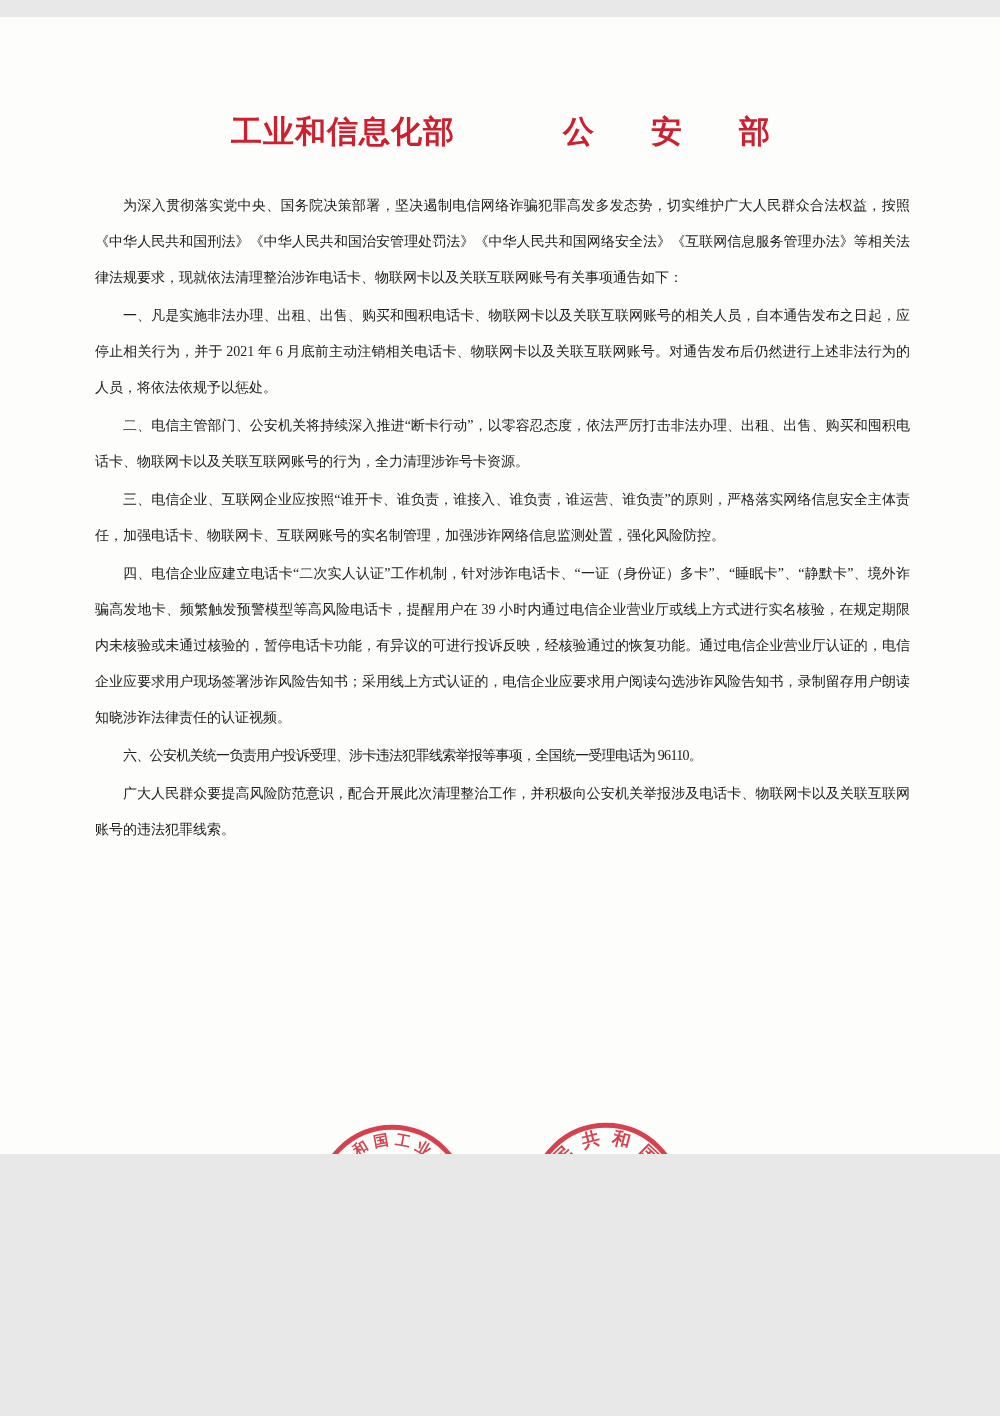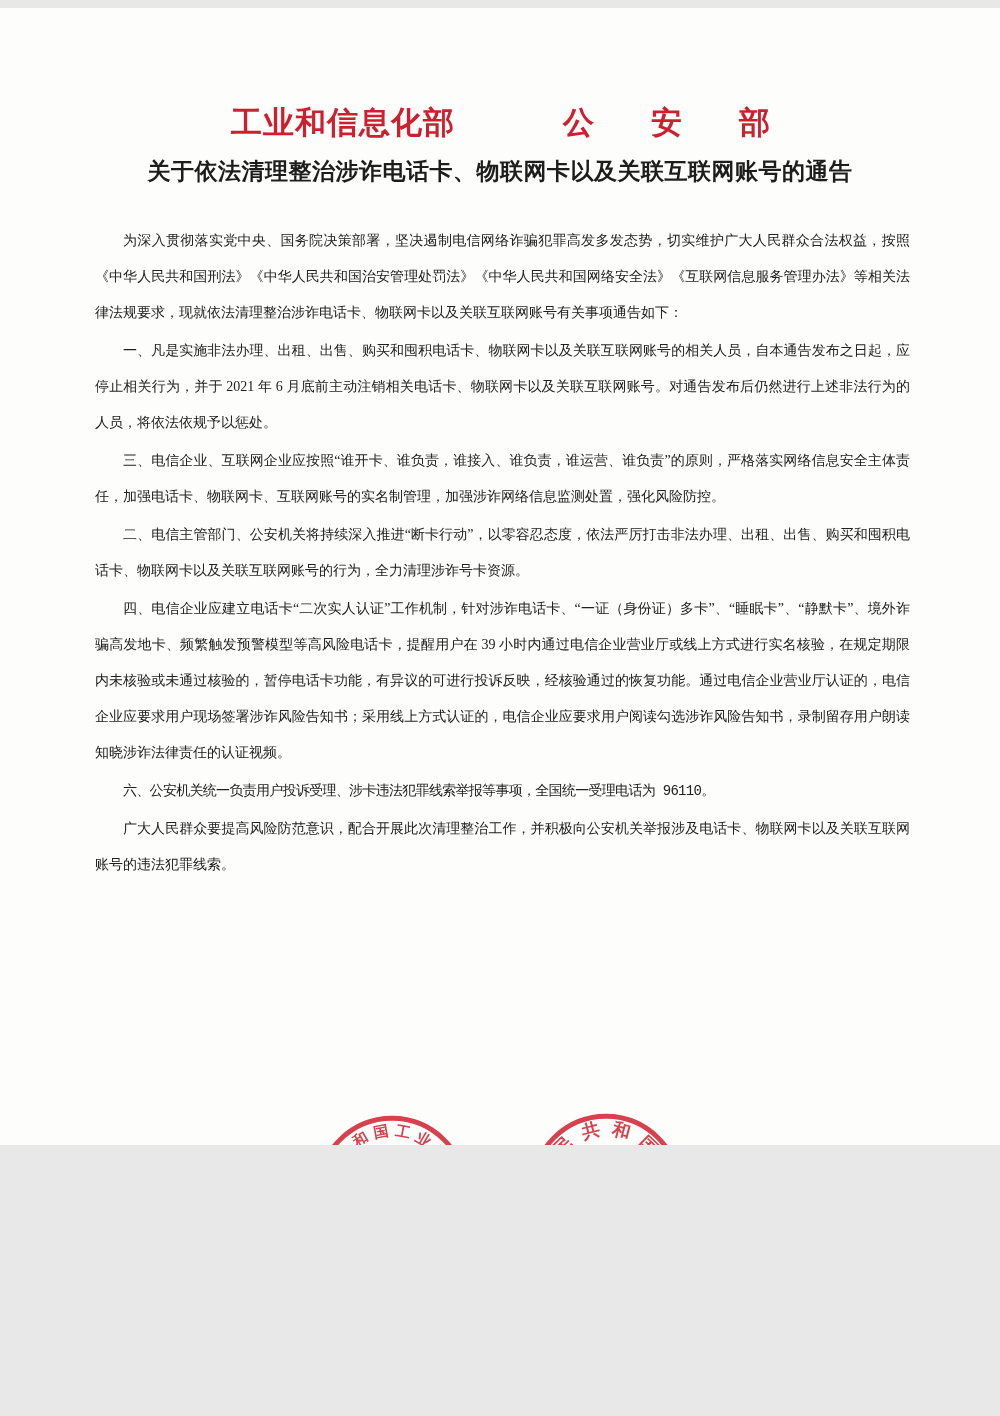--- a/index.html
+++ b/index.html
@@ -1,21 +1,21 @@
 <!DOCTYPE html>
 <html lang="zh" style="--paper: #fdfdfb; --ink: #212121; --header_red: #ce1f2f; --seal_red: #d7414d; --stamp_ink: #333333;"><head>
 <meta charset="utf-8">
 <style>
   html,body { margin:0; padding:0; }
   body { background:#e8e8e8; font-family:"Liberation Serif","DejaVu Serif",serif; }
 
   .page {
     position:relative;
     width:1000px; height:1137px;
-    margin:8px auto;
+    margin:17px auto;
     background:var(--paper,#fdfdfb);
     overflow:hidden;
     color:var(--ink,#212121);
   }
 
   
   .red-header {
     padding-top:95px;
     display:flex; justify-content:center; align-items:flex-start;
     gap:108px;
@@ -36,21 +36,21 @@
 
   
   .doc-body {
     margin-top:36px;
     padding:0 90px 0 95px;
     font-size:14px; line-height:36px;
     text-align:justify;
     color:var(--ink,#212121);
   }
   .doc-body p { margin:0 0 2px; text-indent:2em; }
-  .doc-body p.tight { letter-spacing:-0.7px;font-family:Liberation Mono, monospace; }
+  .doc-body p.tight { letter-spacing:-0.7px; }
 
   
   .seal-wrap { position:absolute; width:158px; height:158px; }
   .seal-wrap.seal-miit { left:313px; top:1105px; }
   .seal-wrap.seal-mps  { left:527px; top:1103px; }
   .seal-svg { width:158px; height:158px; display:block; color:var(--seal_red,#d7414d); }
   .seal-ring-circle { fill:none; stroke:currentColor; stroke-width:5.5; }
   .ring-char { fill:currentColor; font-weight:700; font-family:inherit; }
 
   .seal-overlay {
@@ -95,27 +95,26 @@
   </defs>
 </svg>
 
 <div class="page">
 
   <div class="red-header">
     <span>工业和信息化部</span>
     <span class="ministry-spread">公安部</span>
   </div>
 
-  <h1 class="doc-title">关于依法清理整治涉诈电话卡、物联网卡以及关联互联网账号的通告</h1>
 
   <div class="doc-body">
     <p>为深入贯彻落实党中央、国务院决策部署，坚决遏制电信网络诈骗犯罪高发多发态势，切实维护广大人民群众合法权益，按照《中华人民共和国刑法》《中华人民共和国治安管理处罚法》《中华人民共和国网络安全法》《互联网信息服务管理办法》等相关法律法规要求，现就依法清理整治涉诈电话卡、物联网卡以及关联互联网账号有关事项通告如下：</p>
     <p>一、凡是实施非法办理、出租、出售、购买和囤积电话卡、物联网卡以及关联互联网账号的相关人员，自本通告发布之日起，应停止相关行为，并于 2021 年 6 月底前主动注销相关电话卡、物联网卡以及关联互联网账号。对通告发布后仍然进行上述非法行为的人员，将依法依规予以惩处。</p>
+    <p>二、电信主管部门、公安机关将持续深入推进“断卡行动”，以零容忍态度，依法严厉打击非法办理、出租、出售、购买和囤积电话卡、物联网卡以及关联互联网账号的行为，全力清理涉诈号卡资源。</p>
     <p>三、电信企业、互联网企业应按照“谁开卡、谁负责，谁接入、谁负责，谁运营、谁负责”的原则，严格落实网络信息安全主体责任，加强电话卡、物联网卡、互联网账号的实名制管理，加强涉诈网络信息监测处置，强化风险防控。</p>
-    <p>二、电信主管部门、公安机关将持续深入推进“断卡行动”，以零容忍态度，依法严厉打击非法办理、出租、出售、购买和囤积电话卡、物联网卡以及关联互联网账号的行为，全力清理涉诈号卡资源。</p>
     <p>四、电信企业应建立电话卡“二次实人认证”工作机制，针对涉诈电话卡、“一证（身份证）多卡”、“睡眠卡”、“静默卡”、境外诈骗高发地卡、频繁触发预警模型等高风险电话卡，提醒用户在 39 小时内通过电信企业营业厅或线上方式进行实名核验，在规定期限内未核验或未通过核验的，暂停电话卡功能，有异议的可进行投诉反映，经核验通过的恢复功能。通过电信企业营业厅认证的，电信企业应要求用户现场签署涉诈风险告知书；采用线上方式认证的，电信企业应要求用户阅读勾选涉诈风险告知书，录制留存用户朗读知晓涉诈法律责任的认证视频。</p>
     <p class="tight">六、公安机关统一负责用户投诉受理、涉卡违法犯罪线索举报等事项，全国统一受理电话为 96110。</p>
     <p>广大人民群众要提高风险防范意识，配合开展此次清理整治工作，并积极向公安机关举报涉及电话卡、物联网卡以及关联互联网账号的违法犯罪线索。</p>
   </div>
 
   <div class="seal-wrap seal-miit">
     <svg class="seal-svg" viewBox="0 0 180 180">
       <circle class="seal-ring-circle" cx="90" cy="90" r="84"></circle>
       <use href="#emblem" x="42" y="44" width="96" height="96"></use>
     <text transform="rotate(-134 90 90)" x="90" y="26" text-anchor="middle" font-size="17" class="ring-char">中</text>

